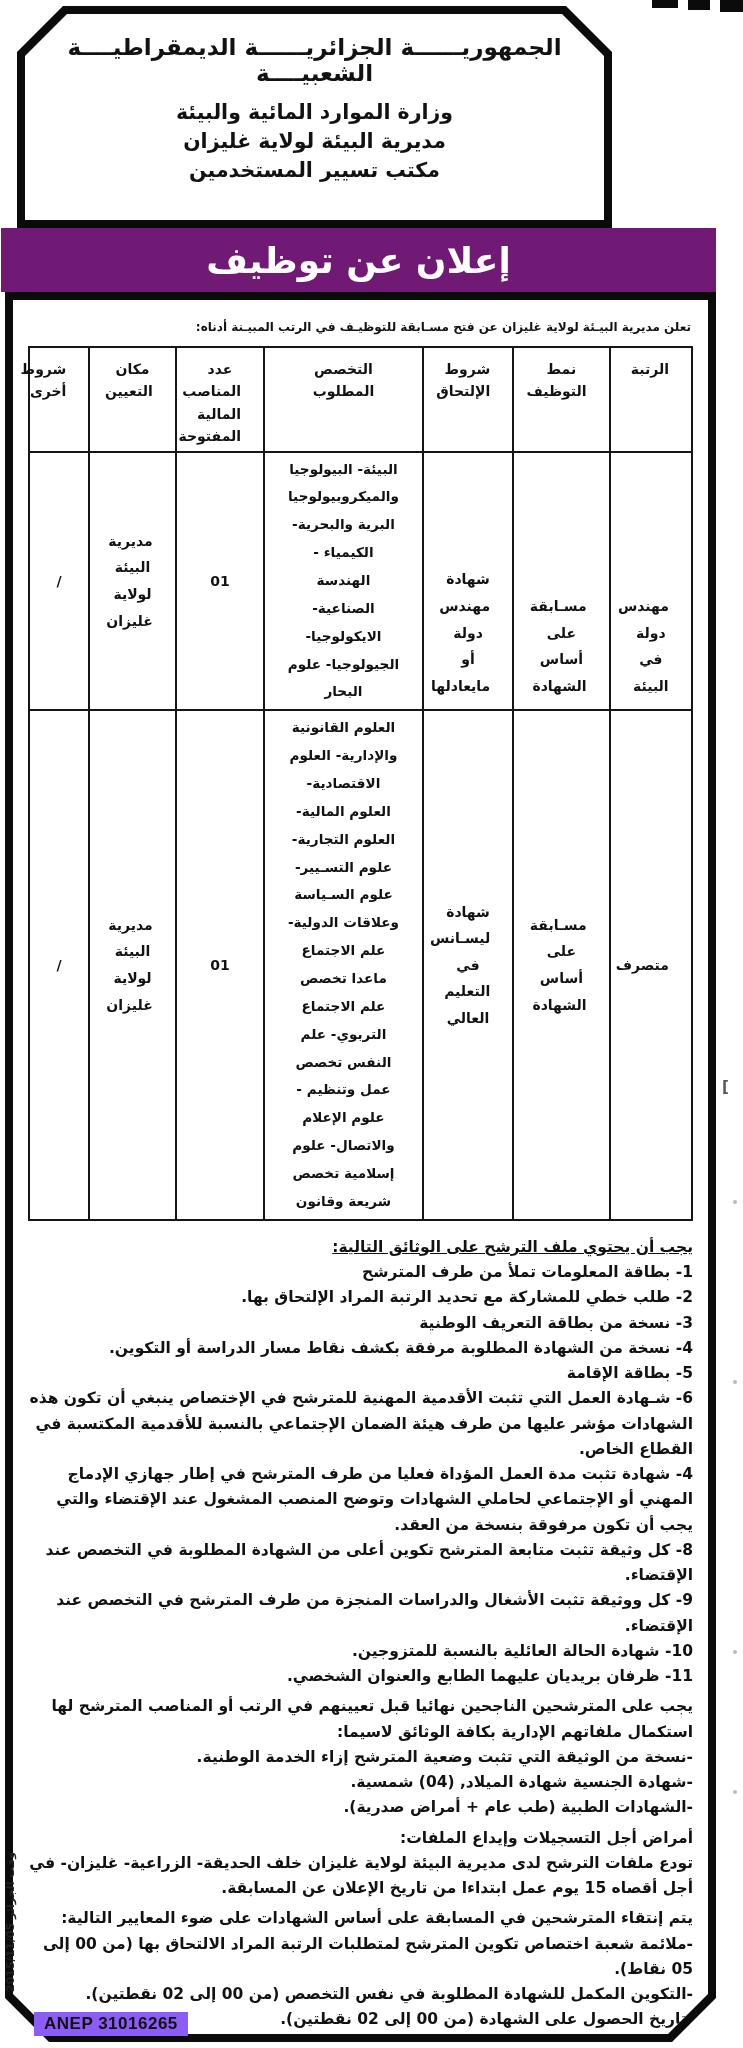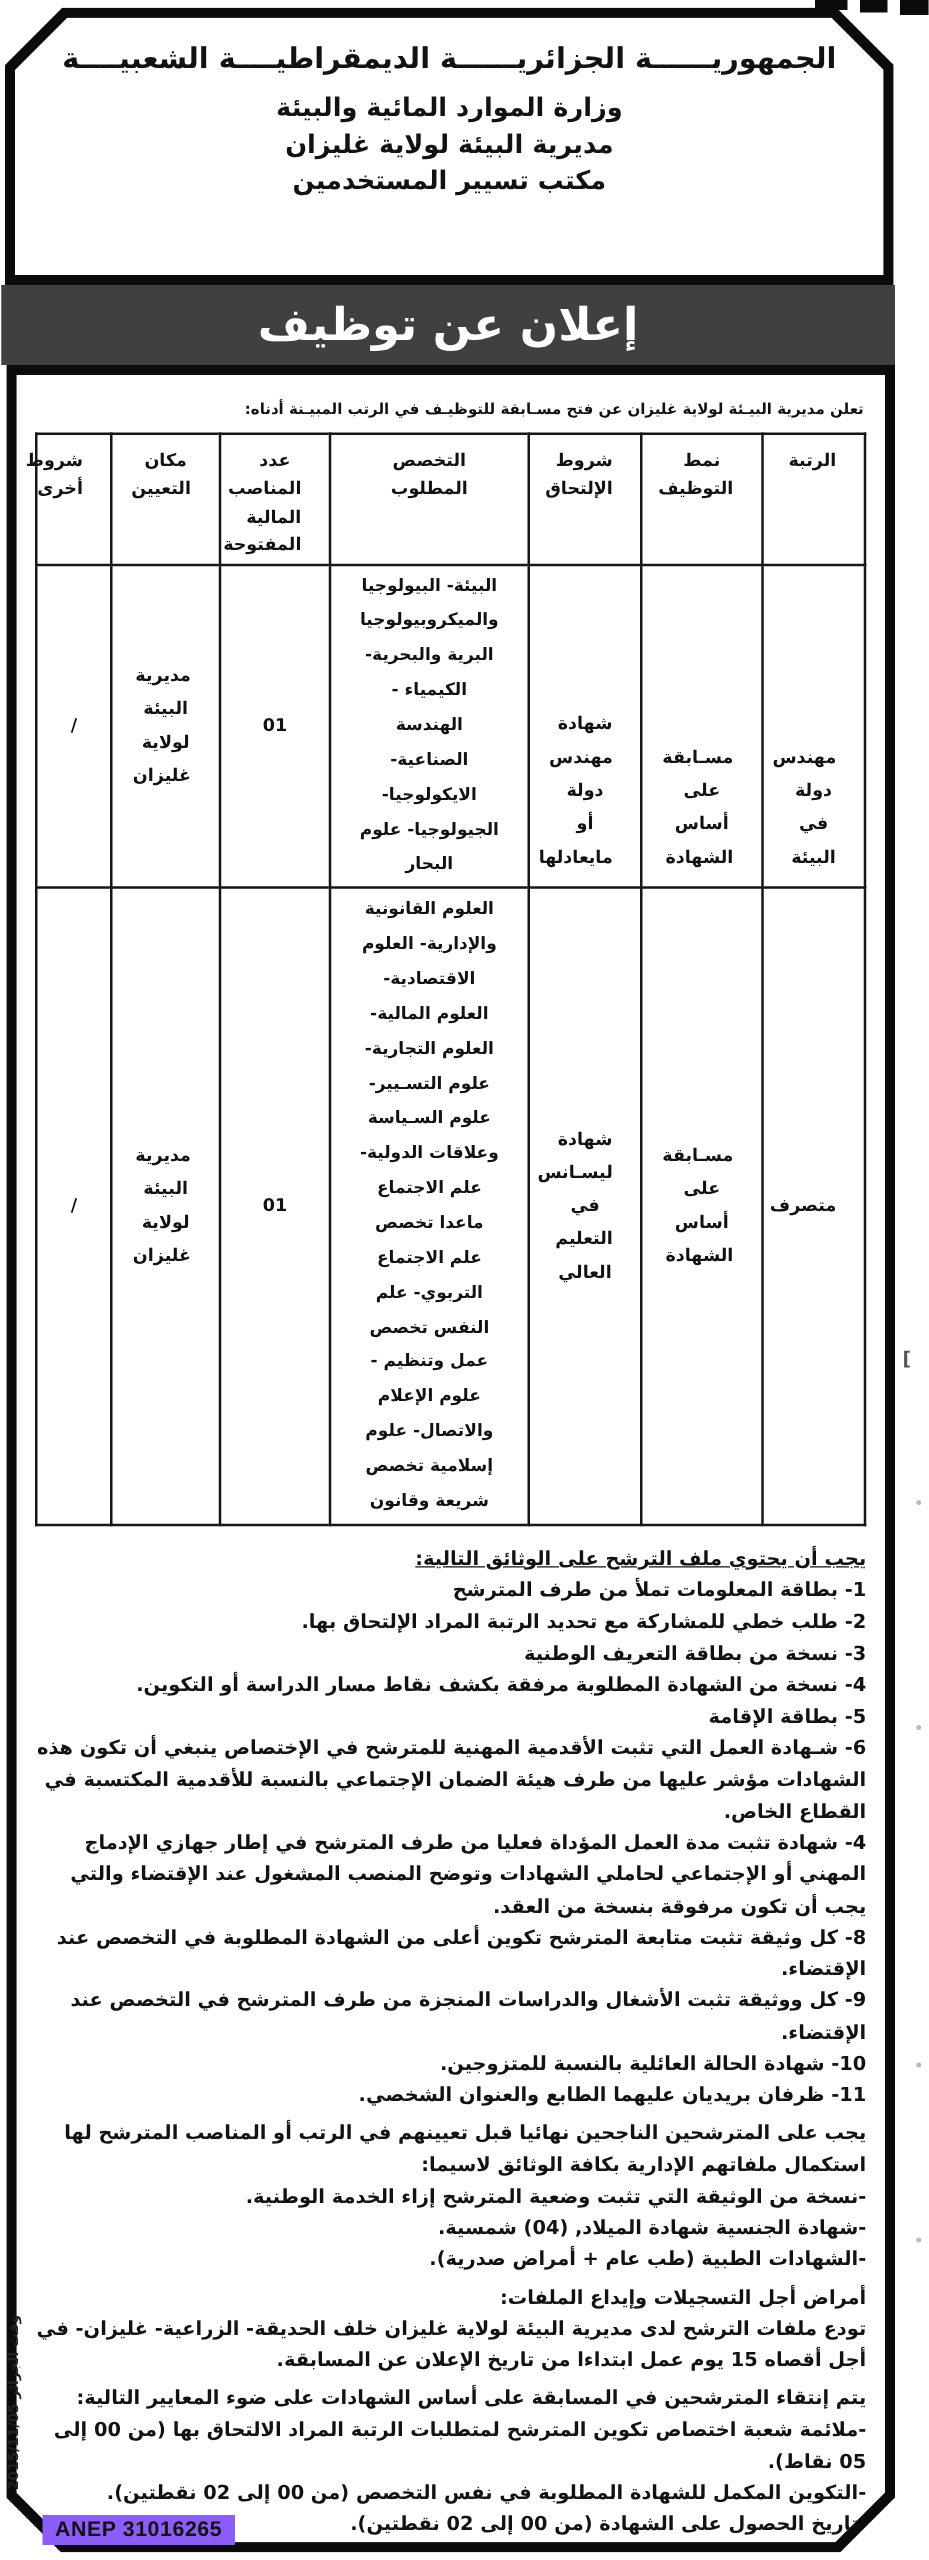--- a/index.html
+++ b/index.html
@@ -5,30 +5,30 @@
   html,body{margin:0;padding:0;}
   body{
     width:743px;height:2048px;position:relative;overflow:hidden;
     background:#ffffff;color:#121212;
     font-family:"DejaVu Sans",sans-serif;font-weight:bold;
   }
   .frame-outer{position:absolute;background:#0b0b0b;}
   .frame-inner{position:absolute;inset:8px;background:#ffffff;}
 
   
-  .header-frame{top:6px;left:4px;width:711px;height:222px;
+  .header-frame{top:6px;left:17px;width:595px;height:222px;
     clip-path:polygon(46px 0,calc(100% - 46px) 0,100% 46px,100% 100%,0 100%,0 46px);}
   .header-frame .frame-inner{
     clip-path:polygon(42px 0,calc(100% - 42px) 0,100% 42px,100% 100%,0 100%,0 42px);
     text-align:center;}
   .republic{margin-top:20px;font-size:23px;letter-spacing:0px;}
   .ministry{margin-top:12px;font-size:20.5px;line-height:1.42;}
 
   
-  .banner{position:absolute;top:228px;left:1px;width:715px;height:64px;background:#404040;
+  .banner{position:absolute;top:228px;left:1px;width:715px;height:64px;background:#701a75;
     display:flex;align-items:center;justify-content:center;}
   .banner span{color:#ffffff;font-size:36px;}
 
   
   .body-frame{top:292px;left:5px;width:711px;height:1750px;
     clip-path:polygon(0 0,100% 0,100% calc(100% - 44px),calc(100% - 44px) 100%,44px 100%,0 calc(100% - 44px));}
   .body-frame .frame-inner{
     clip-path:polygon(0 0,100% 0,100% calc(100% - 40px),calc(100% - 40px) 100%,40px 100%,0 calc(100% - 40px));
     padding:12px 15px;box-sizing:border-box;inset:8px;overflow:hidden;}
 

